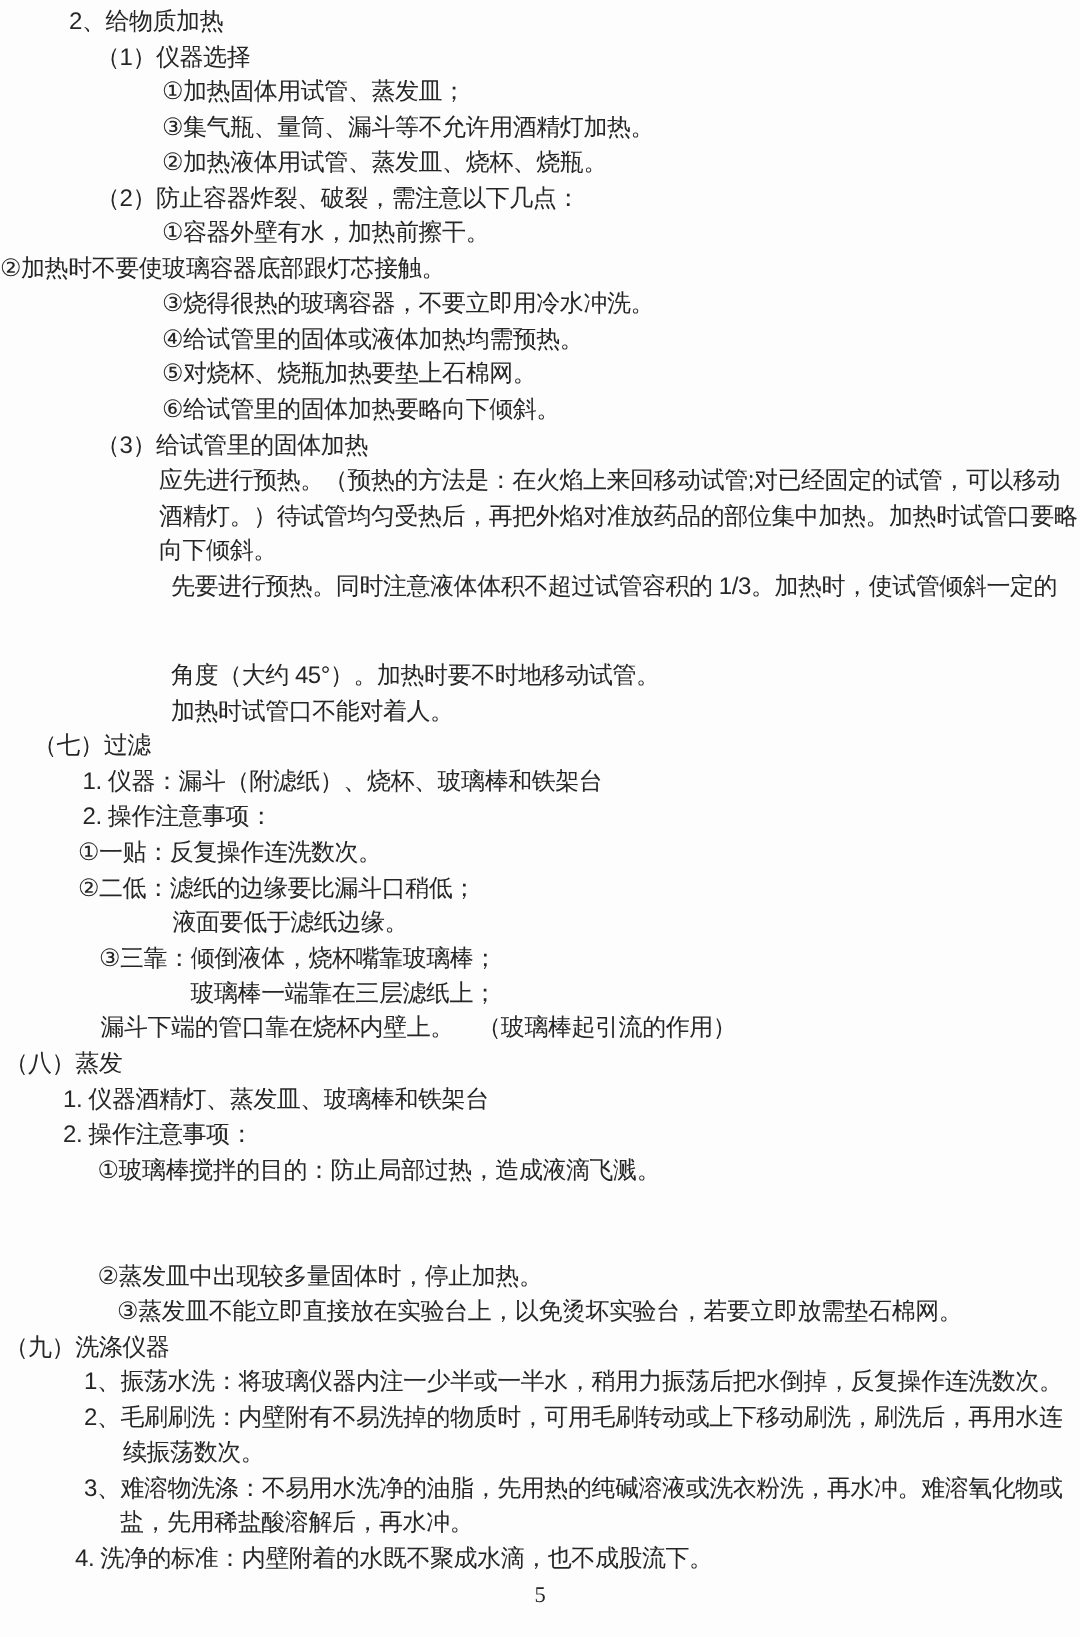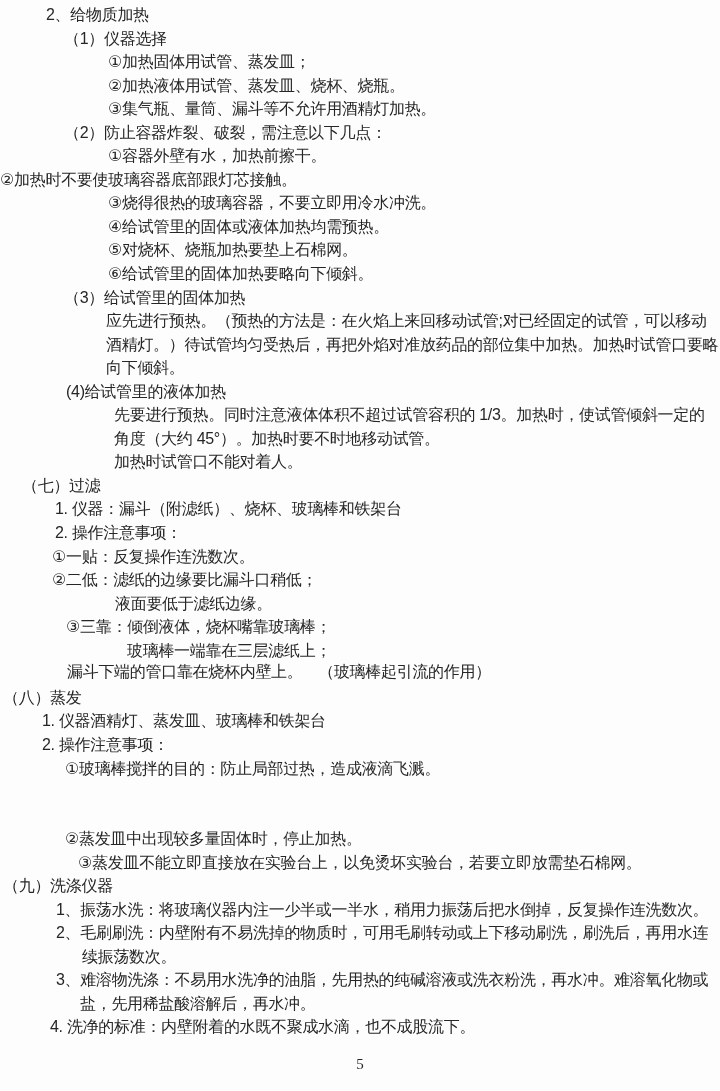--- a/index.html
+++ b/index.html
@@ -38,36 +38,35 @@
 </style>
 </head>
 <body style="background: rgb(253, 253, 253); color: rgb(38, 38, 38);">
 
 <div class="page">
   <div class="content" id="doc-lines">
 
   <div class="line" style="padding-left: 46px;">2、给物质加热</div>
       <div class="line" style="padding-left: 64px;">（1）仪器选择</div>
       <div class="line" style="padding-left: 108px;">①加热固体用试管、蒸发皿；</div>
+      <div class="line" style="padding-left: 108px;">③集气瓶、量筒、漏斗等不允许用酒精灯加热。</div>
       <div class="line" style="padding-left: 108px;">②加热液体用试管、蒸发皿、烧杯、烧瓶。</div>
-      <div class="line" style="padding-left: 108px;">③集气瓶、量筒、漏斗等不允许用酒精灯加热。</div>
       <div class="line" style="padding-left: 64px;">（2）防止容器炸裂、破裂，需注意以下几点：</div>
       <div class="line" style="padding-left: 108px;">①容器外壁有水，加热前擦干。</div>
       <div class="line" style="">②加热时不要使玻璃容器底部跟灯芯接触。</div>
       <div class="line" style="padding-left: 108px;">③烧得很热的玻璃容器，不要立即用冷水冲洗。</div>
       <div class="line" style="padding-left: 108px;">④给试管里的固体或液体加热均需预热。</div>
       <div class="line" style="padding-left: 108px;">⑤对烧杯、烧瓶加热要垫上石棉网。</div>
       <div class="line" style="padding-left: 108px;">⑥给试管里的固体加热要略向下倾斜。</div>
       <div class="line" style="padding-left: 64px;">（3）给试管里的固体加热</div>
       <div class="line" style="padding-left: 106px;">应先进行预热。（预热的方法是：在火焰上来回移动试管;对已经固定的试管，可以移动</div>
       <div class="line" style="padding-left: 106px;">酒精灯。）待试管均匀受热后，再把外焰对准放药品的部位集中加热。加热时试管口要略</div>
       <div class="line" style="padding-left: 106px;">向下倾斜。</div>
-      <div class="line" style="padding-left: 66px;">(4)给试管里的液体加热</div>
       <div class="line" style="padding-left: 114px;">先要进行预热。同时注意液体体积不超过试管容积的 1/3。加热时，使试管倾斜一定的</div>
-      <div class="line" style="padding-left: 114px;">角度（大约 45°）。加热时要不时地移动试管。</div>
+      <div class="line" style="padding-left: 114px; margin-top: 36px;">角度（大约 45°）。加热时要不时地移动试管。</div>
       <div class="line" style="padding-left: 114px;">加热时试管口不能对着人。</div>
       <div class="line" style="padding-left: 22px;">（七）过滤</div>
       <div class="line" style="padding-left: 55px;">1. 仪器：漏斗（附滤纸）、烧杯、玻璃棒和铁架台</div>
       <div class="line" style="padding-left: 55px;">2. 操作注意事项：</div>
       <div class="line" style="padding-left: 52px;">①一贴：反复操作连洗数次。</div>
       <div class="line" style="padding-left: 52px;">②二低：滤纸的边缘要比漏斗口稍低；</div>
       <div class="line" style="padding-left: 115px;">液面要低于滤纸边缘。</div>
       <div class="line" style="padding-left: 66px;">③三靠：倾倒液体，烧杯嘴靠玻璃棒；</div>
       <div class="line" style="padding-left: 127px;">玻璃棒一端靠在三层滤纸上；</div>
       <div class="line" style="padding-left: 67px; font-family: Liberation Mono, monospace;">漏斗下端的管口靠在烧杯内壁上。　（玻璃棒起引流的作用）</div>

